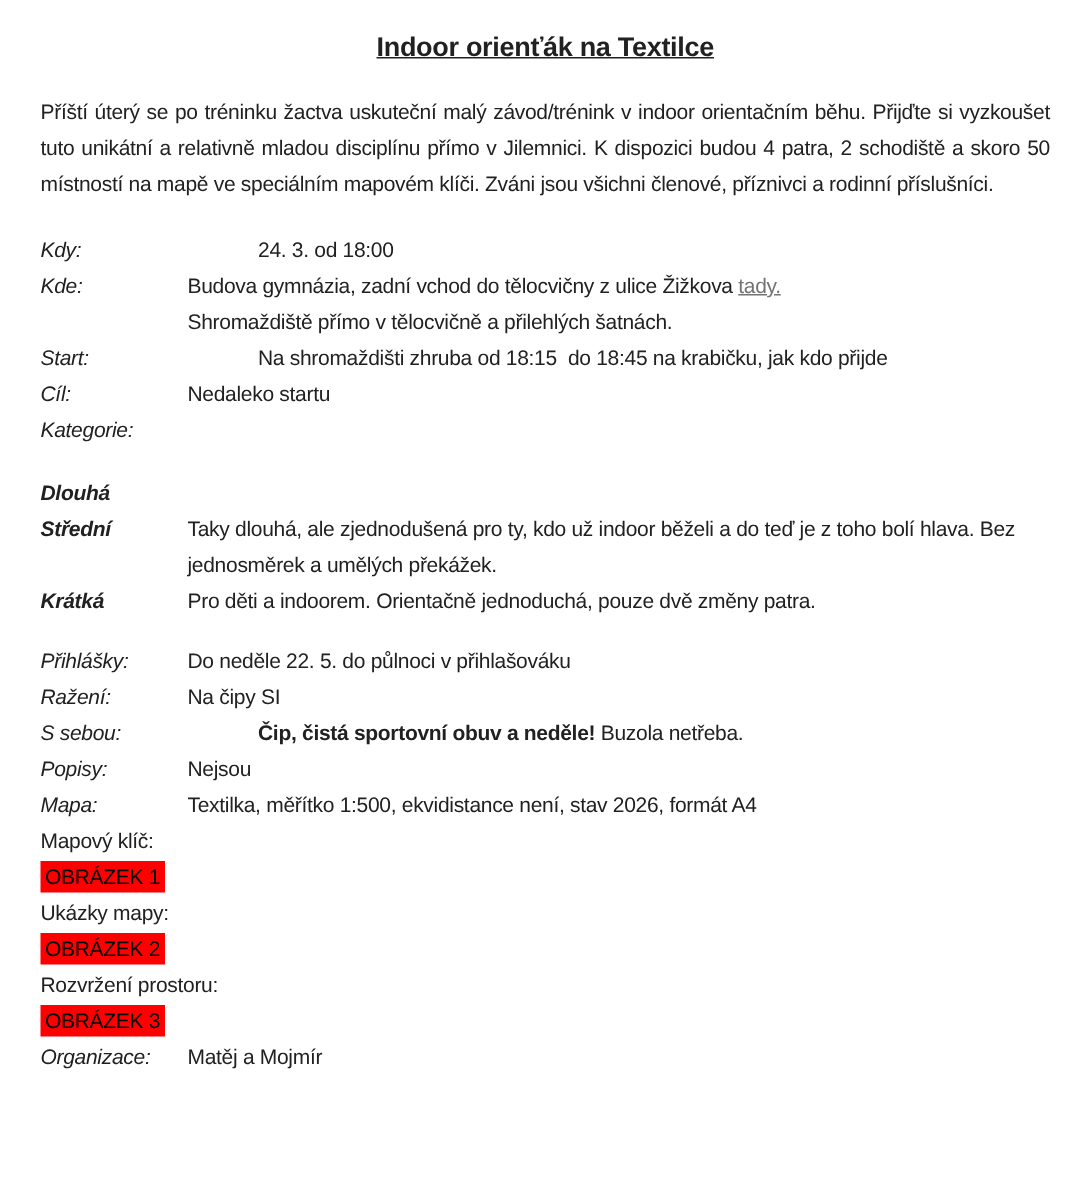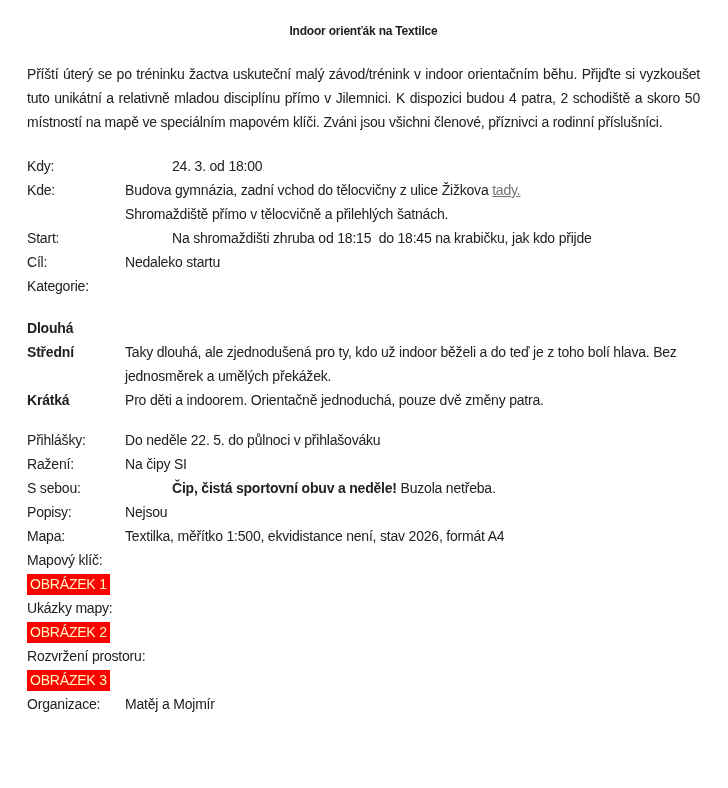--- a/index.html
+++ b/index.html
@@ -11,47 +11,48 @@
     color: #212121;
     overflow: hidden;
   }
   .doc {
     padding: 14px 28px 0 27px;
     font-size: 14px;
     letter-spacing: -0.2px;
     line-height: 24px;
   }
   .title {
-    font-size: 12px;
+    font-size: 18px;
     font-weight: bold;
     text-align: center;
     line-height: 26px;
     margin: 4px 0 18px 0;
     letter-spacing: -0.2px;
+    text-decoration: underline;
   }
   .intro {
     text-align: justify;
     margin: 0 0 20px 0;
   }
   .row { display: flex; align-items: flex-start; }
-  .row .label { flex: 0 0 98px; white-space: nowrap; }
+  .row .label { flex: 0 0 98px; white-space: nowrap; font-style: italic; }
   .row .label.bold { font-weight: bold; }
   .row .value { flex: 1; min-width: 0; }
   .value.justify { text-align: justify; }
   .value.prewrap { white-space: pre-wrap; margin-left: 47px; }
   .bold { font-weight: bold; }
   a.link {
     color: #737373;
     text-decoration: underline;
   }
   .line {  }
   .img-placeholder {
     display: inline-block;
     background: #fe0000;
-    color: #fef9c3;
+    color: #000000;
     padding: 0 3px;
     line-height: 21px;
     margin: 1px 0;
   }
   .spacer-lg { height: 18px; }
   .spacer-md { height: 16px; }
 </style>
 </head>
 <body>
 

